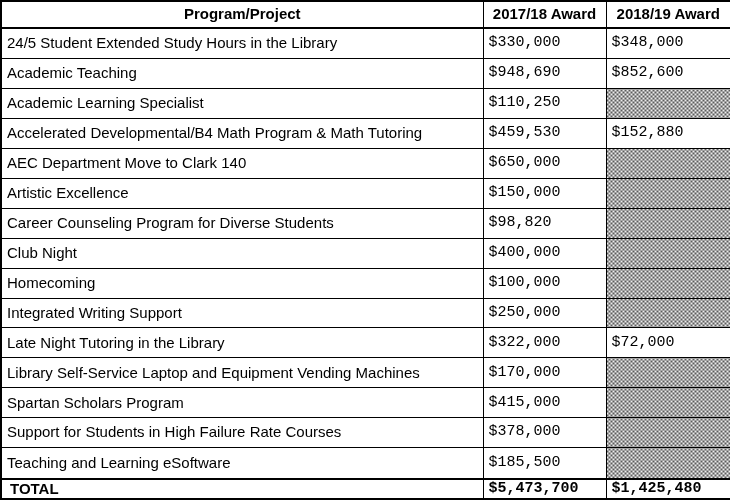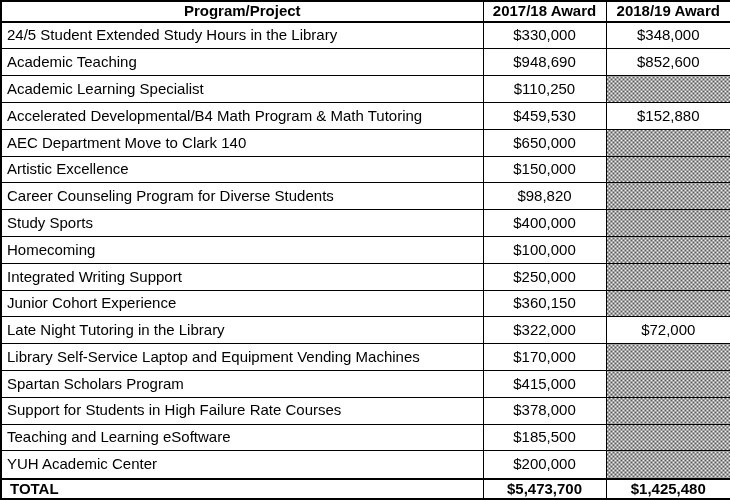--- a/index.html
+++ b/index.html
@@ -24,25 +24,25 @@
     padding: 1px 5px;
     overflow: hidden;
     white-space: nowrap;
     background: #ffffff;
   }
 
   thead th {
     font-weight: bold;
     text-align: center;
     border-bottom: 2px solid #000000;
-    height: 20px;
+    height: 27px;
   }
 
   td.program { text-align: left; }
-  td.amount  { text-align: center; }
+  td.amount  { text-align: left; font-family: Liberation Mono, monospace; }
 
   tfoot td {
     font-weight: bold;
     border-top: 2px solid #000000;
   }
   tfoot td.program { text-align: left; padding-left: 8px; }
 
   
   td.hatch {
     background-color: #ffffff;
@@ -96,37 +96,32 @@
         <td class="program">Artistic Excellence</td>
         <td class="amount">$150,000</td>
         <td class="amount hatch"></td>
       </tr>
       <tr>
         <td class="program">Career Counseling Program for Diverse Students</td>
         <td class="amount">$98,820</td>
         <td class="amount hatch"></td>
       </tr>
       <tr>
-        <td class="program">Study Sports</td>
+        <td class="program">Club Night</td>
         <td class="amount">$400,000</td>
         <td class="amount hatch"></td>
       </tr>
       <tr>
         <td class="program">Homecoming</td>
         <td class="amount">$100,000</td>
         <td class="amount hatch"></td>
       </tr>
       <tr>
         <td class="program">Integrated Writing Support</td>
         <td class="amount">$250,000</td>
-        <td class="amount hatch"></td>
-      </tr>
-      <tr>
-        <td class="program">Junior Cohort Experience</td>
-        <td class="amount">$360,150</td>
         <td class="amount hatch"></td>
       </tr>
       <tr>
         <td class="program">Late Night Tutoring in the Library</td>
         <td class="amount">$322,000</td>
         <td class="amount">$72,000</td>
       </tr>
       <tr>
         <td class="program">Library Self-Service Laptop and Equipment Vending Machines</td>
         <td class="amount">$170,000</td>
@@ -140,25 +135,20 @@
       <tr>
         <td class="program">Support for Students in High Failure Rate Courses</td>
         <td class="amount">$378,000</td>
         <td class="amount hatch"></td>
       </tr>
       <tr>
         <td class="program">Teaching and Learning eSoftware</td>
         <td class="amount">$185,500</td>
         <td class="amount hatch"></td>
       </tr>
-      <tr>
-        <td class="program">YUH Academic Center</td>
-        <td class="amount">$200,000</td>
-        <td class="amount hatch"></td>
-      </tr>
     </tbody>
   <tfoot>
     <tr>
       <td class="program">TOTAL</td>
       <td class="amount">$5,473,700</td>
       <td class="amount">$1,425,480</td>
     </tr>
   </tfoot>
 </table>
 

